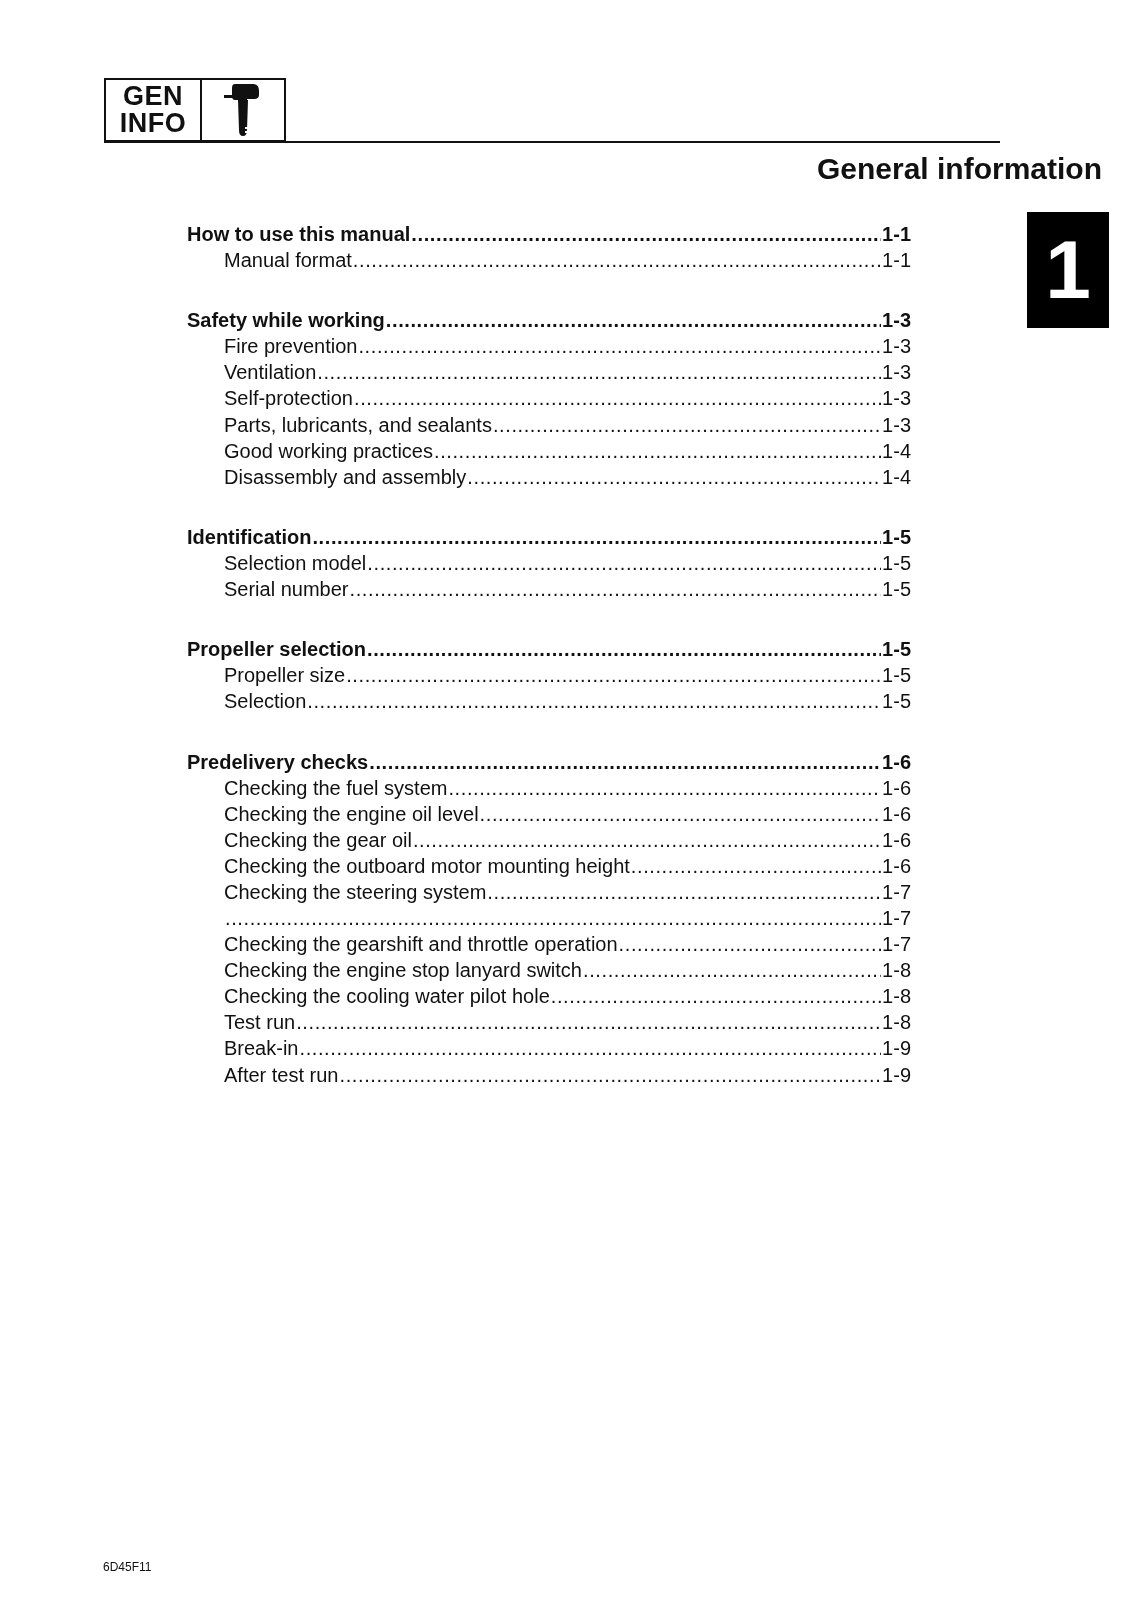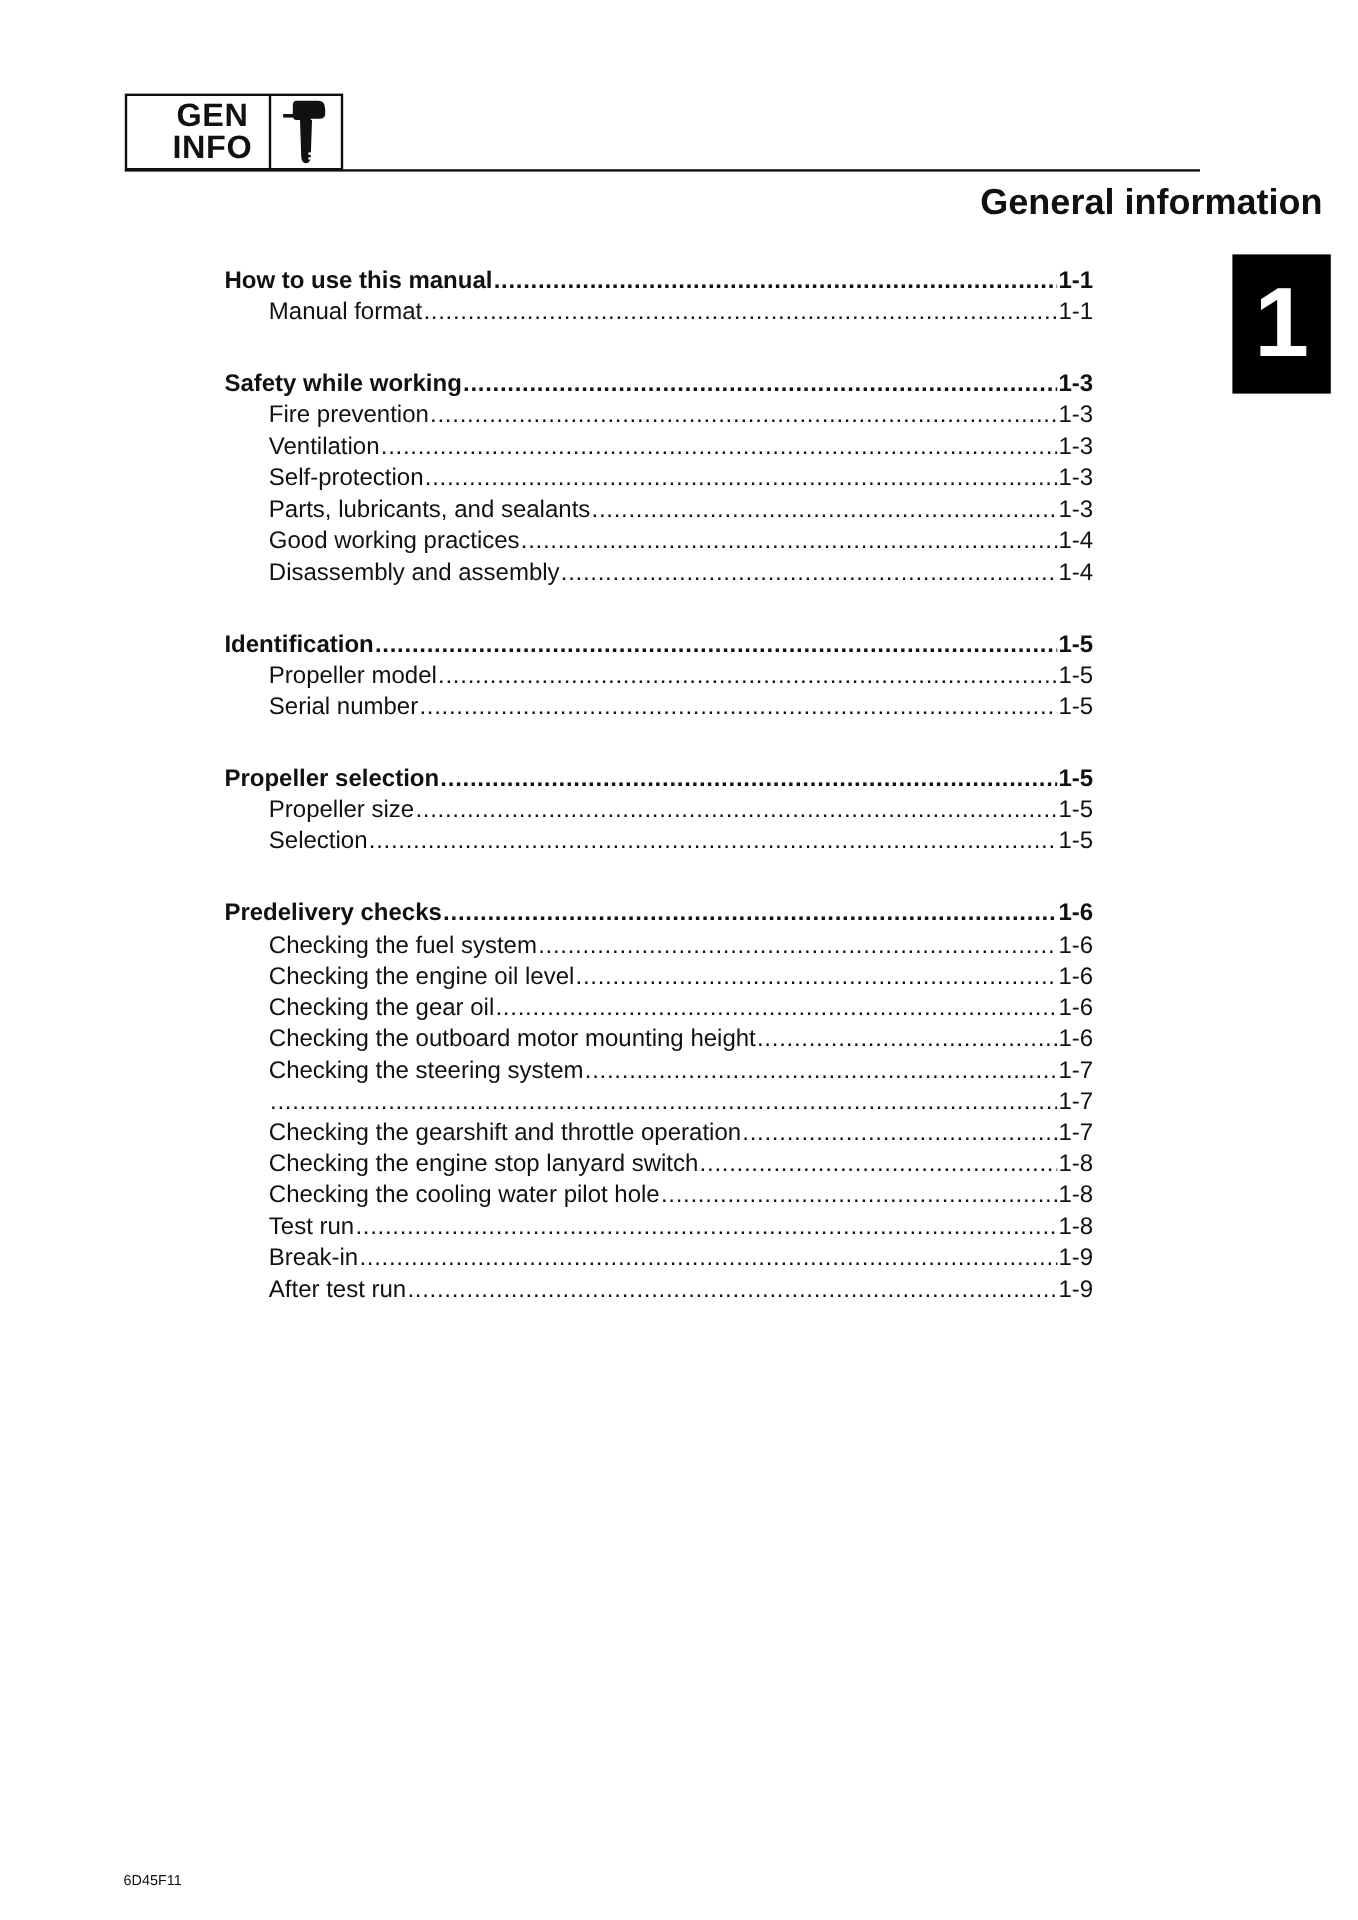--- a/index.html
+++ b/index.html
@@ -7,42 +7,42 @@
     width: 1132px; height: 1600px; position: relative; overflow: hidden;
     font-family: "Liberation Sans", sans-serif; color: #111;
   }
   .header-box {
     position: absolute; left: 104px; top: 78px; width: 182px; height: 64px;
     border: 2px solid #111; box-sizing: border-box; display: flex;
   }
   .gen-cell {
     width: 94px; border-right: 2px solid #111; display: flex; flex-direction: column;
     align-items: center; justify-content: center;
-    font-weight: bold; font-size: 27px; line-height: 27px; letter-spacing: 0.5px; padding-left: 24px;
+    font-weight: bold; font-size: 27px; line-height: 27px; letter-spacing: 0.5px;
   }
   .icon-cell { flex: 1; display: flex; align-items: center; justify-content: center; }
   .header-rule {
     position: absolute; left: 104px; top: 141px; width: 896px; height: 2px; background: #111;
   }
   .page-title {
     position: absolute; left: 0; width: 1102px; top: 152px; text-align: right;
     font-weight: bold; font-size: 30px;
   }
   .chapter-tab {
     position: absolute; left: 1027px; top: 212px; width: 82px; height: 116px; background: #000;
     color: #fff; display: flex; align-items: center; justify-content: center;
     font-weight: bold; font-size: 82px;
   }
   .toc { position: absolute; left: 187px; top: 221px; width: 724px; }
   .toc-section { margin-bottom: 34px; }
   .toc-row {
     display: flex; align-items: baseline; height: 26.1px; font-size: 20px; line-height: 26px;
     white-space: nowrap; overflow: hidden;
   }
-  .toc-row.main { font-weight: bold; }
+  .toc-row.main { font-weight: bold; align-items: flex-end; }
   .toc-row.sub { padding-left: 37px; }
   .toc-label { flex: 0 0 auto; }
   .toc-dots {
     flex: 1 1 auto; overflow: hidden; margin: 0 1px;
   }
   .toc-dots::before {
     content: "........................................................................................................................................................................................................";
     letter-spacing: 0.6px;
   }
   .toc-page { flex: 0 0 auto; }
@@ -126,21 +126,21 @@
         <span class="toc-page">1-4</span>
       </div>
     </div>
     <div class="toc-section">
       <div class="toc-row main">
         <span class="toc-label">Identification</span>
         <span class="toc-dots"></span>
         <span class="toc-page">1-5</span>
       </div>
       <div class="toc-row sub">
-        <span class="toc-label">Propeller model</span>
+        <span class="toc-label">Selection model</span>
         <span class="toc-dots"></span>
         <span class="toc-page">1-5</span>
       </div>
       <div class="toc-row sub">
         <span class="toc-label">Serial number</span>
         <span class="toc-dots"></span>
         <span class="toc-page">1-5</span>
       </div>
     </div>
     <div class="toc-section">

